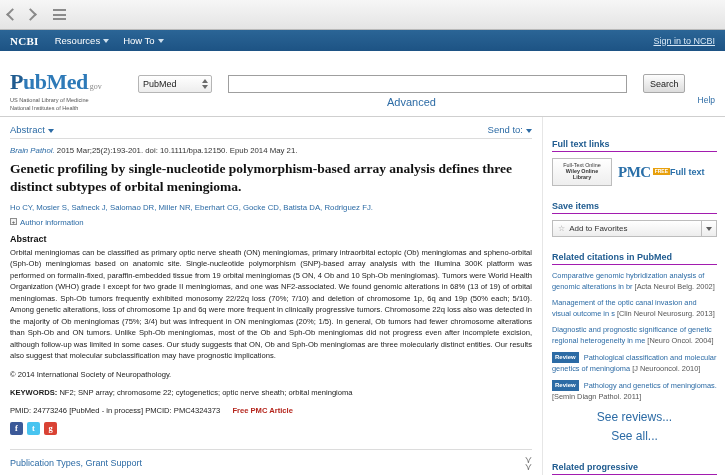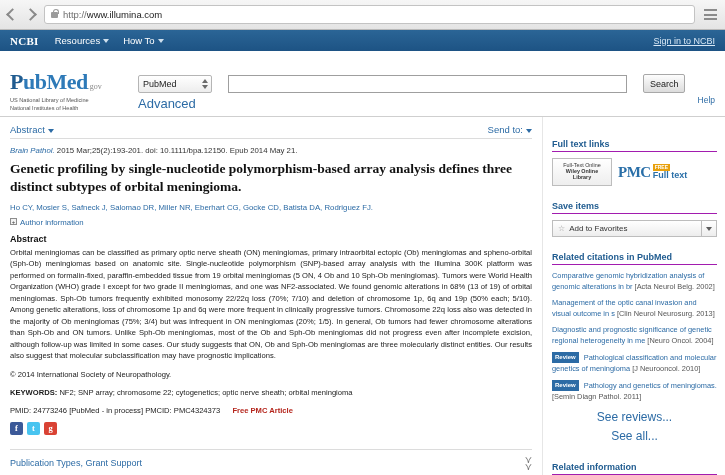--- a/index.html
+++ b/index.html
@@ -164,23 +164,23 @@
     width: 42px; height: 19px;
     border: 1px solid #a8a8a8;
     border-radius: 2px;
     background: linear-gradient(#fdfdfd, #dcdcdc);
     font-size: 9px;
     color: #1b1b1b;
     cursor: pointer;
   }
   .adv-row {
     display: flex;
-    justify-content: flex-start;
+    justify-content: center;
     margin-top: 3px;
-    font-size: 13px;
+    font-size: 11px;
   }
   .adv-link, .help-link { color: #2c6ba5; cursor: pointer; }
   .helpcol { width: 30px; text-align: right; padding-top: 24px; font-size: 8.5px; }
 
   
   .content {
     display: flex;
     background: #fff;
     height: 373px;
   }
@@ -413,24 +413,20 @@
 </head>
 <body>
 
 <div id="page">
 
   <div class="browser-bar">
     <div class="nav-btns">
       <div class="chev left"></div>
       <div class="chev right"></div>
     </div>
-    <div class="urlbar">
-      <span class="lock-ico"></span>
-      <span class="url-text"><span>http://</span><b>www.illumina.com</b></span>
-    </div>
     <div class="hamburger">
         <i></i>
         <i></i>
         <i></i>
       </div>
   </div>
 
   <div class="ncbi-bar">
     <div class="ncbi-logo">NCBI</div>
     <div class="ncbi-menu">
@@ -528,21 +524,21 @@
 
       <div class="sb-block">
         <div class="sb-h">Full text links</div>
         <div class="ft-links">
           <div class="ft-btn">
             <div>Full-Text Online</div>
             <div class="b2">Wiley Online Library</div>
           </div>
           <div class="pmc-btn">
             <span class="pmc-word">PMC</span>
-            <span style="display:flex;flex-direction:column;align-items:flex-start">
+            <span style="display:flex;flex-direction:row;align-items:flex-start">
               <span class="pmc-free">FREE</span>
               <span class="pmc-full">Full text</span>
             </span>
           </div>
         </div>
       </div>
 
       <div class="sb-block">
         <div class="sb-h">Save items</div>
         <div class="fav-row">
@@ -582,21 +578,21 @@
           <span class="jrn">[Semin Diagn Pathol. 2011]</span>
         </div>
 
         <div class="rc-links">
           <div>See reviews...</div>
           <div>See all...</div>
         </div>
       </div>
 
       <div class="sb-block">
-        <div class="sb-h">Related information</div>
+        <div class="sb-h">Related progressive</div>
         <div class="ri-item">MedGen</div>
         <div class="ri-item">References for this PMC Article</div>
         <div class="ri-item">Free in PMC</div>
       </div>
 
     </div>
   </div>
 </div>
 
 </body></html>

